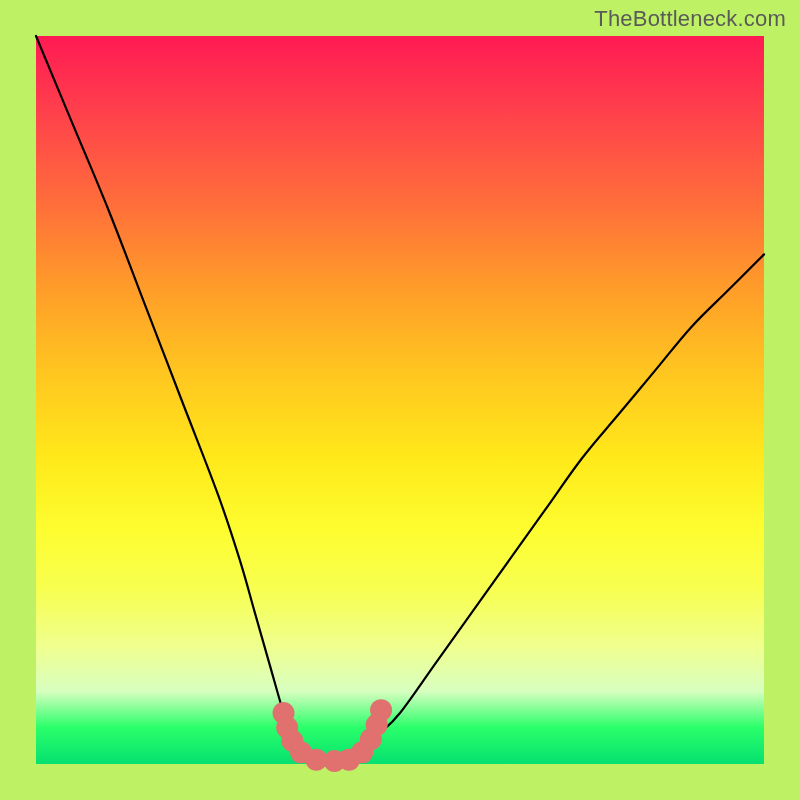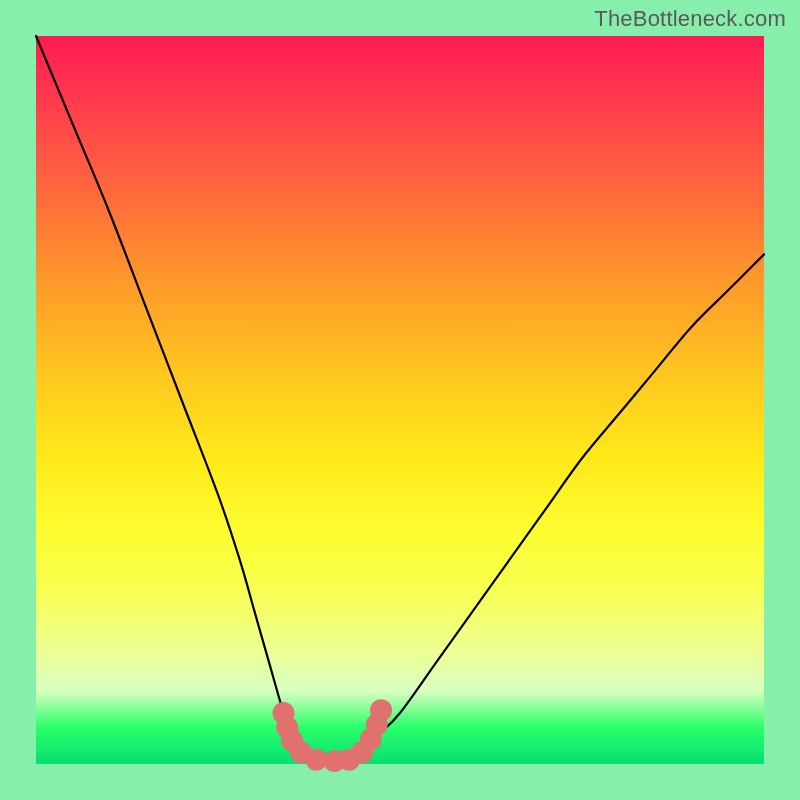--- a/index.html
+++ b/index.html
@@ -10,21 +10,21 @@
     background: #000;
     overflow: hidden;
     font-family: Arial, Helvetica, sans-serif;
   }
   .frame {
     position: absolute;
     left: 0;
     top: 0;
     width: 800px;
     height: 800px;
-    background: #86efac;
+    background: #bef264;
   }
   .plot {
     position: absolute;
     left: 36px;
     top: 36px;
     width: 728px;
     height: 728px;
     background: linear-gradient(
       to bottom,
       #ff1a53 0%,

